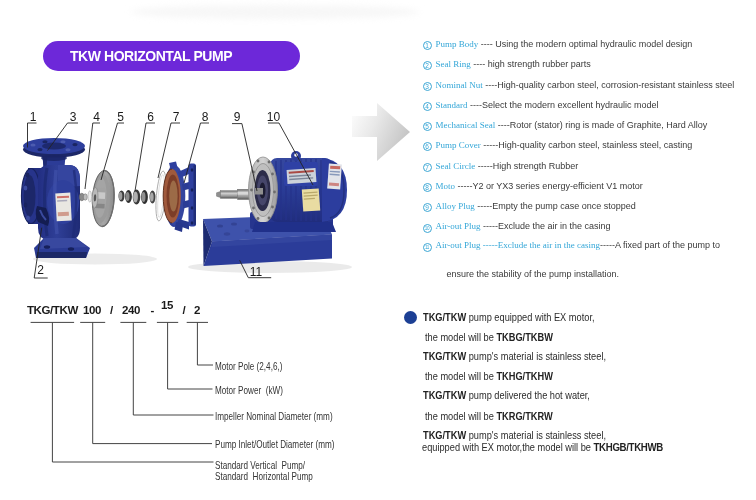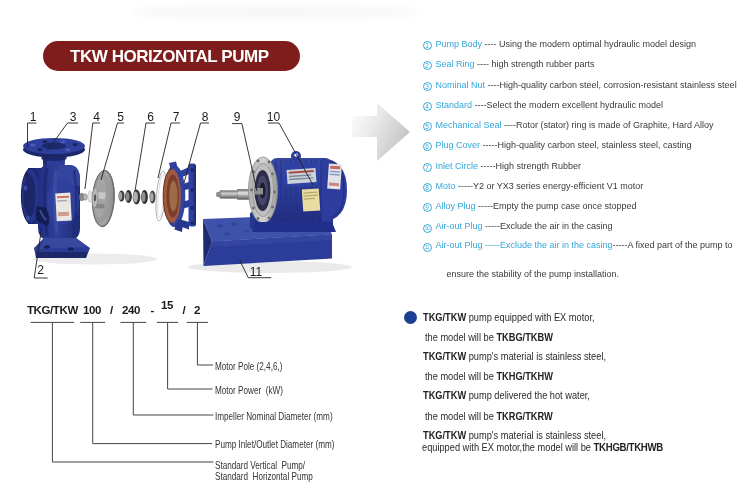--- a/index.html
+++ b/index.html
@@ -1,28 +1,28 @@
 <!DOCTYPE html>
 <html><head>
 <meta charset="utf-8">
 <style>
   html,body{margin:0;padding:0;}
   body{width:756px;height:500px;background:#fff;position:relative;overflow:hidden;
        font-family:"Liberation Sans",sans-serif;}
   .abs{position:absolute;}
   
-  #banner{left:43px;top:41px;width:230px;height:30px;border-radius:15px;background:#7f1d1d;
-          color:#fff;font-weight:bold;font-size:17px;line-height:31px;padding-left:27px;letter-spacing:-0.45px;}
+  #banner{left:43px;top:41px;width:230px;height:30px;border-radius:15px;background:#6d28d9;
+          color:#fff;font-weight:bold;font-size:14px;line-height:31px;padding-left:27px;letter-spacing:-0.45px;}
   
   .li{left:422.5px;height:12px;font-size:9px;color:#3a3a3a;white-space:nowrap;}
   .li .c{display:inline-block;width:7px;height:7px;border:0.9px solid #3ba6d4;border-radius:50%;
          font-size:6.5px;line-height:7.5px;text-align:center;color:#35a7d8;vertical-align:-1px;
          margin-right:4px;font-weight:normal;}
   .li .c2{font-size:4.6px;letter-spacing:-0.4px;line-height:8px;}
-  .li .n{color:#35a7d8;}
+  .li .n{color:#35a7d8;font-family:Liberation Serif, serif;}
   
   .lb{font-size:11px;color:#333;white-space:nowrap;transform:scaleX(0.74);transform-origin:left center;}
   .mt{font-size:11.5px;font-weight:bold;color:#1a1a1a;white-space:nowrap;letter-spacing:-0.4px;}
   
   .br{font-size:11px;color:#2b2b2b;white-space:nowrap;transform:scaleX(0.84);transform-origin:left center;}
   .br b{font-weight:bold;color:#222;}
   #bullet{left:404px;top:311px;width:13px;height:13px;border-radius:50%;background:#1c3f94;}
   #smudge{left:130px;top:5px;width:290px;height:14px;background:#f7f7f7;border-radius:50%;filter:blur(3px);}
 </style>
 </head>
@@ -293,22 +293,22 @@
   <text x="40.5" y="274">2</text>
   <text x="256" y="275.5">11</text>
 </g>
 </svg>
 
 <div class="abs li" style="top:39px"><span class="c">1</span><span class="n">Pump Body</span> ---- Using the modern optimal hydraulic model design</div>
 <div class="abs li" style="top:59px"><span class="c">2</span><span class="n">Seal Ring</span> ---- high strength rubber parts</div>
 <div class="abs li" style="top:80px"><span class="c">3</span><span class="n">Nominal Nut</span> ----High-quality carbon steel, corrosion-resistant stainless steel</div>
 <div class="abs li" style="top:100px"><span class="c">4</span><span class="n">Standard</span> ----Select the modern excellent hydraulic model</div>
 <div class="abs li" style="top:120px"><span class="c">5</span><span class="n">Mechanical Seal</span> ----Rotor (stator) ring is made of Graphite, Hard Alloy</div>
-<div class="abs li" style="top:140px"><span class="c">6</span><span class="n">Plug Cover</span> -----High-quality carbon steel, stainless steel, casting</div>
-<div class="abs li" style="top:161px"><span class="c">7</span><span class="n">Inlet Circle</span> -----High strength Rubber</div>
+<div class="abs li" style="top:140px"><span class="c">6</span><span class="n">Pump Cover</span> -----High-quality carbon steel, stainless steel, casting</div>
+<div class="abs li" style="top:161px"><span class="c">7</span><span class="n">Seal Circle</span> -----High strength Rubber</div>
 <div class="abs li" style="top:181px"><span class="c">8</span><span class="n">Moto</span> -----Y2 or YX3 series energy-efficient V1 motor</div>
 <div class="abs li" style="top:201px"><span class="c">9</span><span class="n">Alloy Plug</span> -----Empty the pump case once stopped</div>
 <div class="abs li" style="top:221px"><span class="c c2">10</span><span class="n">Air-out Plug</span> -----Exclude the air in the casing</div>
 <div class="abs li" style="top:240px"><span class="c c2">11</span><span class="n">Air-out Plug -----Exclude the air in the casing</span>-----A fixed part of the pump to</div>
 <div class="abs li" style="top:269px;left:446.5px">ensure the stability of the pump installation.</div>
 
 <div class="abs mt" style="left:27px;top:303.5px">TKG/TKW</div>
 <div class="abs mt" style="left:83px;top:303.5px">100</div>
 <div class="abs mt" style="left:110px;top:303.5px">/</div>
 <div class="abs mt" style="left:122px;top:303.5px">240</div>

